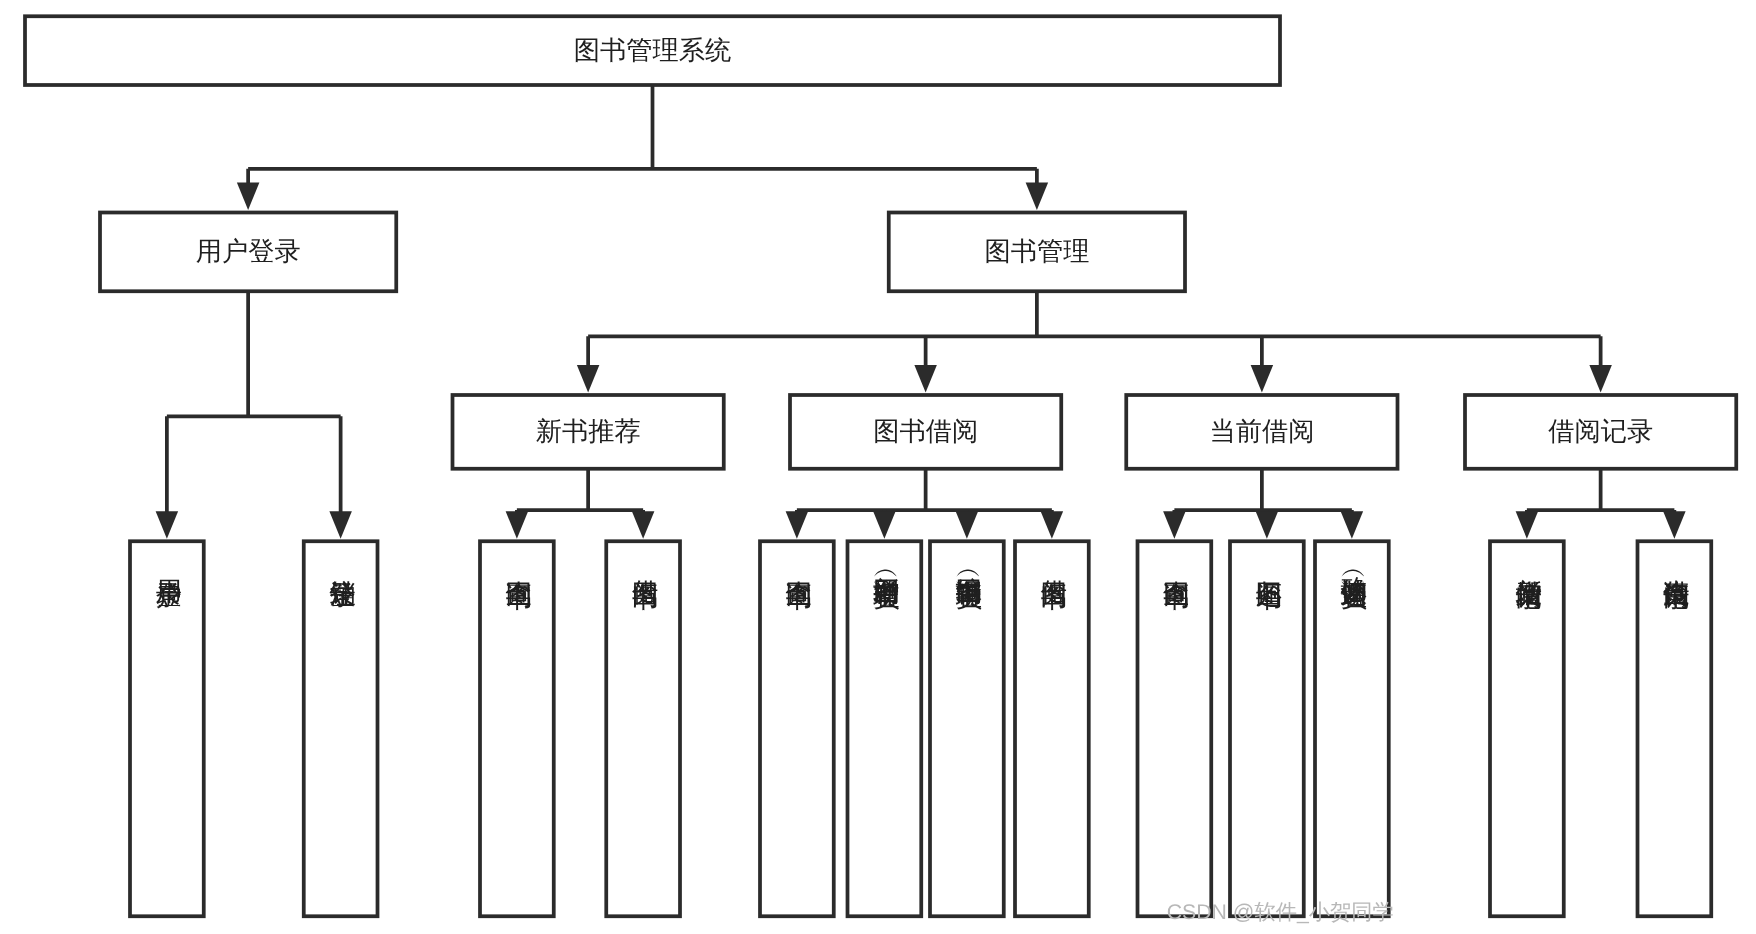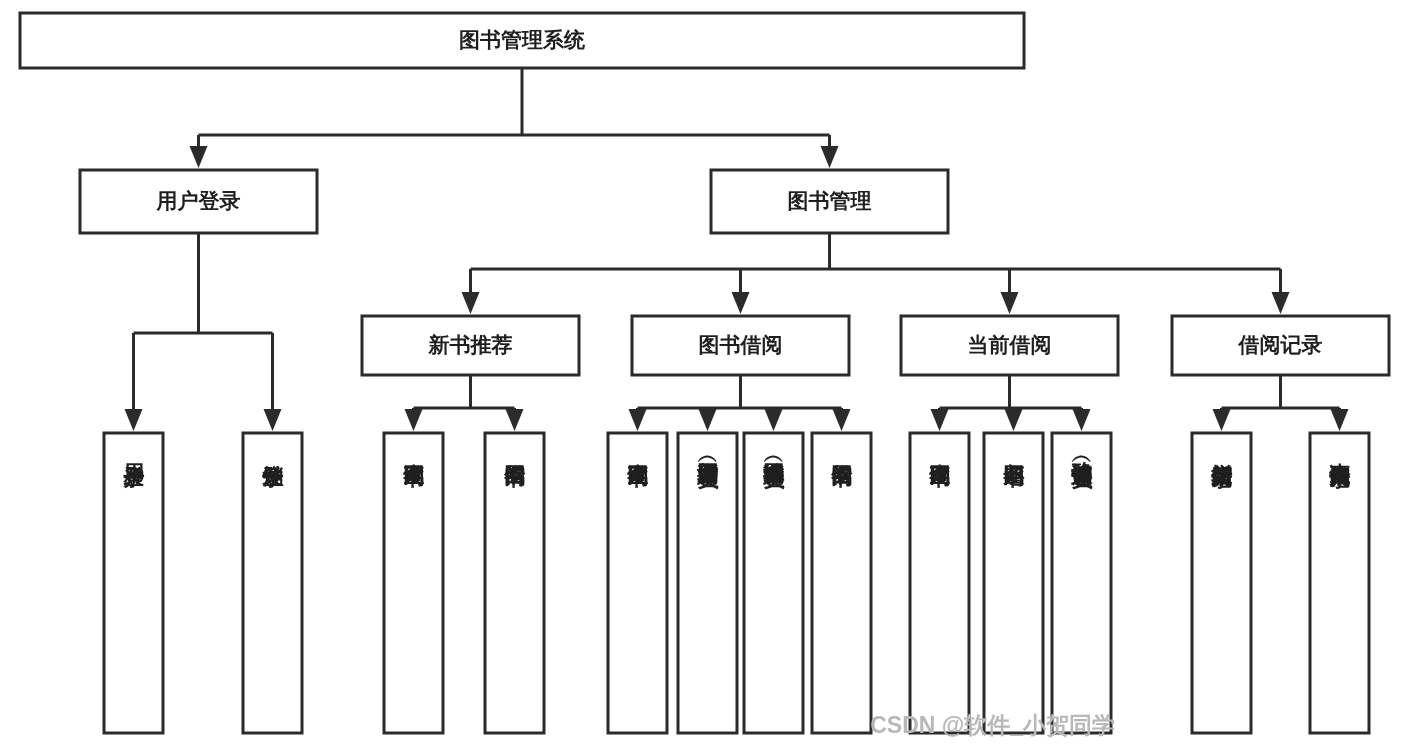--- a/index.html
+++ b/index.html
@@ -11,21 +11,20 @@
     width: 1405px;
     height: 747px;
     font-family: "Liberation Sans", "DejaVu Sans", sans-serif;
     overflow: hidden;
     position: relative;
   }
   #diagram-root {
     position: relative;
     width: 1123px;
     height: 747px;
-    font-weight: bold;
   }
   svg.diagram {
     display: block;
     width: 1405px;
     height: 747px;
   }
   .node-rect {
     fill: #ffffff;
     stroke: #2b2b2b;
     stroke-width: 3;
@@ -54,21 +53,21 @@
     writing-mode: vertical-rl;
     text-orientation: upright;
     text-anchor: middle;
     letter-spacing: 1px;
   }
   .watermark {
     position: absolute;
     right: 8px;
     bottom: 6px;
     font-family: "Liberation Sans", "DejaVu Sans", sans-serif;
-    font-size: 23px;
+    font-size: 17px;
     color: #b8b8b8;
     white-space: nowrap;
     pointer-events: none;
   }
 </style>
 </head>
 <body>
 
 <div id="diagram-root">
   <svg class="diagram" viewBox="0 0 1405 747" xmlns="http://www.w3.org/2000/svg">

